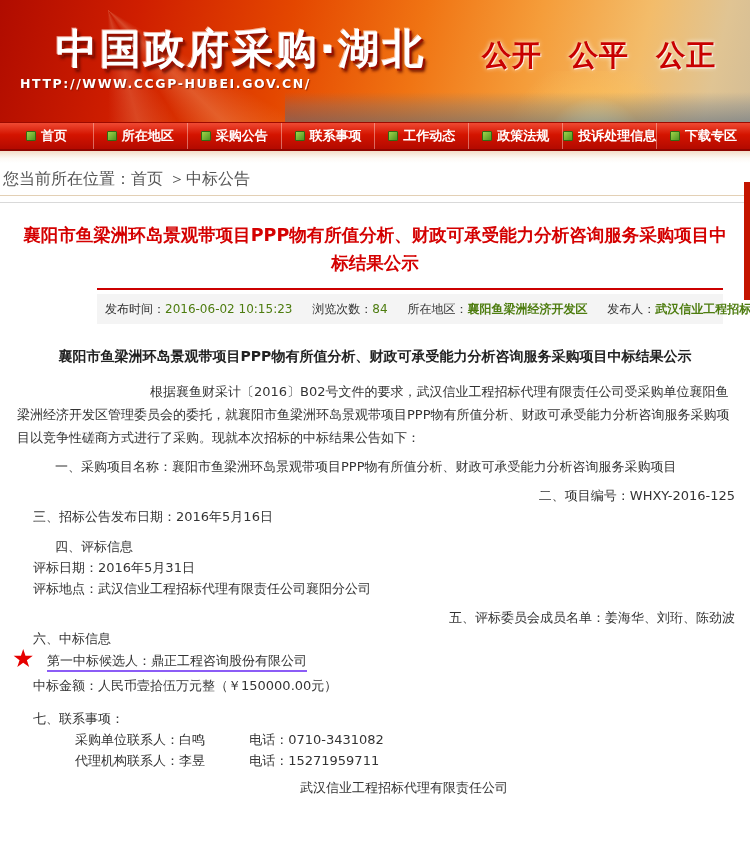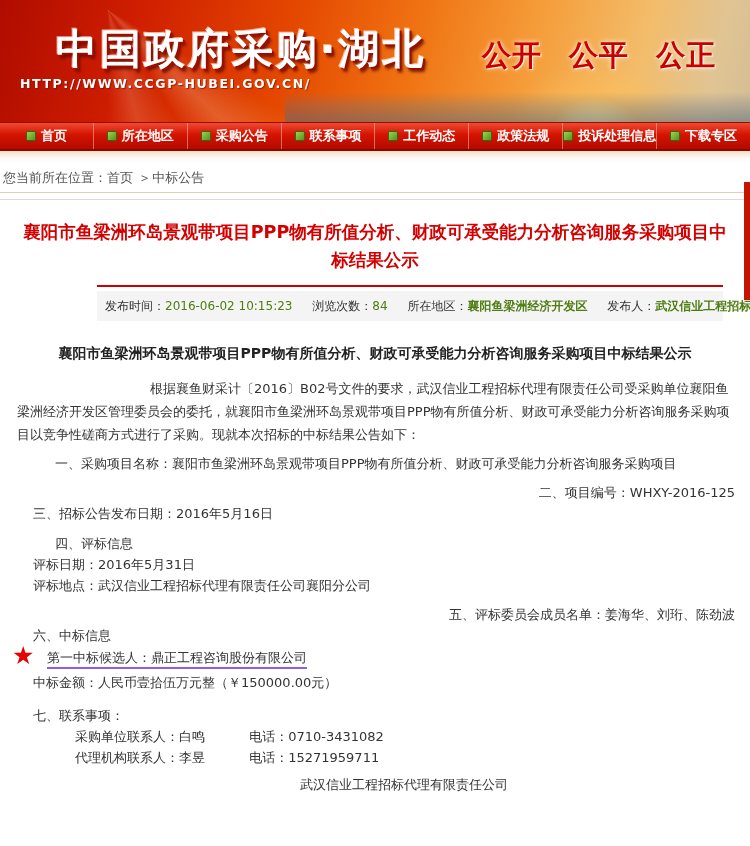--- a/index.html
+++ b/index.html
@@ -58,21 +58,21 @@
   }
   .nav-item:last-child{border-right:none;}
   .nav-bullet{
     display:inline-block; width:8px; height:8px; margin-right:5px;
     background:linear-gradient(135deg,#9ed44a,#4f9422); border:1px solid #2f6b12; border-radius:1px;
   }
   .nav-fade{height:12px; background:linear-gradient(#f2ddc8, #fdf9f4 60%, #fff);}
 
   
   .breadcrumb{
-    padding:6px 0 5px 3px; font-size:13px; color:#555;
+    padding:6px 0 5px 3px; font-size:16px; color:#555;
     border-bottom:1px solid #e3d0b5;
   }
   .breadcrumb a{color:#555; text-decoration:none; cursor:pointer;}
   .crumb-sep{margin:0 1px;}
   .subline{border-top:1px solid #d9d9d9; margin-top:6px;}
 
   
   .page-title{
     margin:18px 18px 0 18px; text-align:center;
     font-size:17.5px; font-weight:bold; color:#d40000; line-height:28px;

